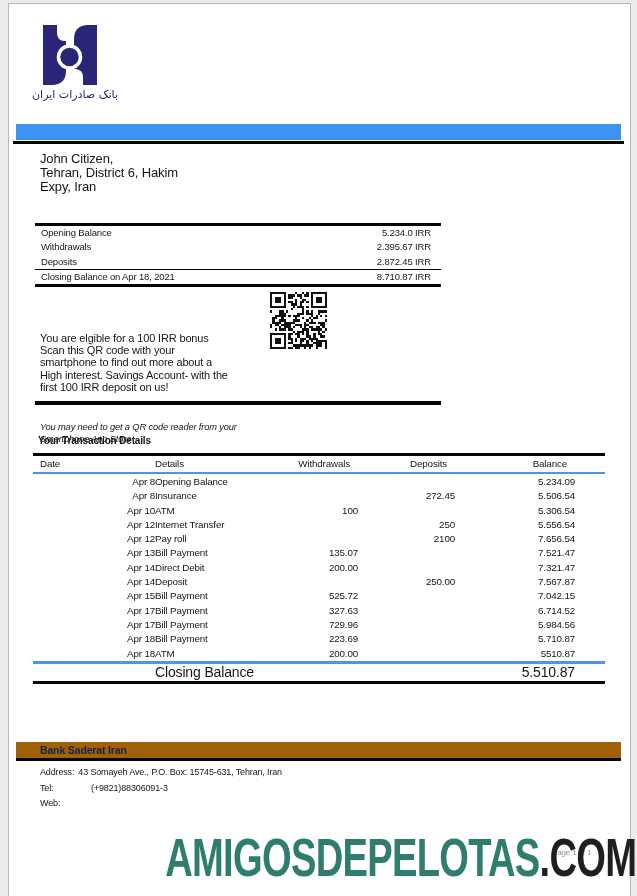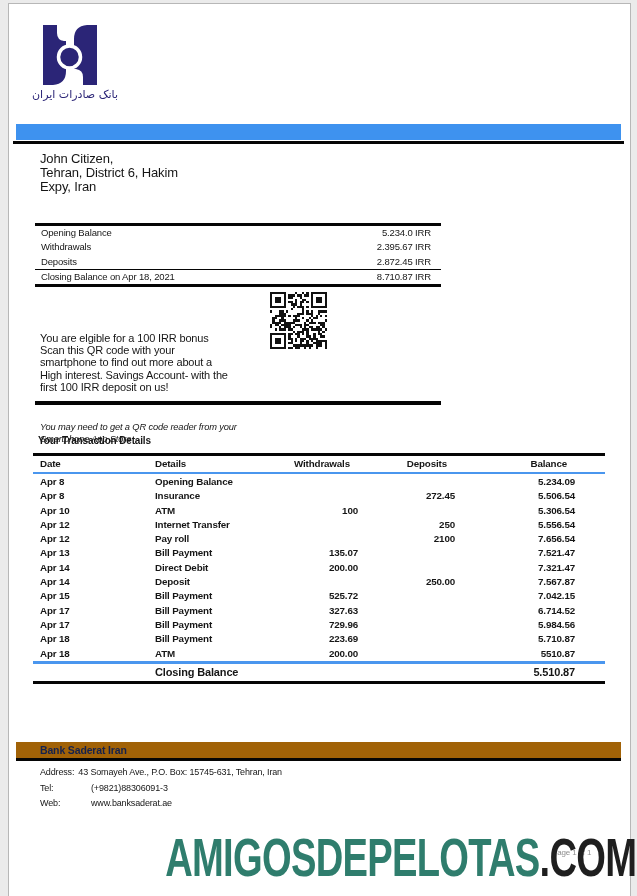--- a/index.html
+++ b/index.html
@@ -32,31 +32,31 @@
   
   .promo { left:31px; top:288px; font-size:11px; line-height:12.2px;margin-top:40px; }
   .qr { left:261px; top:288px; width:57px; height:57px; }
   .qr svg { shape-rendering:crispEdges; }
   .qr-note { left:31px; top:369px; width:225px; font-style:italic; font-size:9.3px; line-height:12px;margin-top:48px; }
   .divider { left:26px; top:397px; width:406px; height:3.5px; }
 
   
   .txn-title { left:29px; top:431px; font-size:10px; font-weight:bold; }
   .title-rule { left:24px; top:449px; width:572px; height:2.5px; }
-  .txn-grid { display:grid; grid-template-columns:122px 128px 75px 97px 120px 1fr;font-weight:bold; }
+  .txn-grid { display:grid; grid-template-columns:122px 128px 75px 97px 120px 1fr; }
   .txn-header { left:24px; top:453px; width:572px; height:14px; line-height:14px; font-size:9.8px; }
   .blue-rule { background:#4a96ee; height:2.5px; }
   .hdr-rule { left:24px; top:467.5px; width:572px; }
   .txn-body { left:24px; top:471px; width:572px; }
   .trow { height:14.3px; line-height:14.3px; font-size:9.8px; }
-  .tcell.c0 { padding-left:7px; }
+  .tcell.c0 { padding-left:7px;text-align:right; }
   .tcell.c2,.tcell.c3,.tcell.c4 { text-align:right; }
   .hcell.c2,.hcell.c3,.hcell.c4 { text-align:right; padding-right:8px; }
   .pre-close-rule { left:24px; top:657px; width:572px; }
-  .closing-row { left:24px; top:660.5px; width:572px; height:14.3px; line-height:14.3px; font-size:11px; }
+  .closing-row { left:24px; top:660.5px; width:572px; height:14.3px; line-height:14.3px; font-size:14px; }
   .bottom-rule { left:24px; top:676.5px; width:572px; height:3.5px; }
 
   
   .footer-bar { top:738px; }
   .footer-bank { position:absolute; left:24px; top:1.5px; font-size:10.5px; font-weight:bold; color:#15224e; }
   .footer-rule { left:7px; top:754px; width:605px; height:2.5px; }
   .contact { left:31px; top:761px; font-size:9px; line-height:15.5px; }
   .contact-line { display:grid; grid-template-columns:51px auto; }
   .contact-line.addr { display:block; }
   .contact-line.addr span { margin-right:4px; }
@@ -473,21 +473,20 @@
     <div class="abs contact">
       <div class="contact-line addr">
         <span>Address:</span><span>43 Somayeh Ave., P.O. Box: 15745-631, Tehran, Iran</span>
       </div>
       <div class="contact-line">
         <span>Tel:</span>
           <span>(+9821)88306091-3</span>
       </div>
       <div class="contact-line">
         <span>Web:</span>
-          <span>www.banksaderat.ae</span>
       </div>
     </div>
 
     <div class="abs page-label">Page 1 of 1</div>
     <div class="abs watermark"><span style="color:#2f7d6d;">AMIGOSDEPELOTAS</span><span style="color:#1f1f1f;">.COM</span></div>
 
   </div>
 </div>
 
 </body></html>

